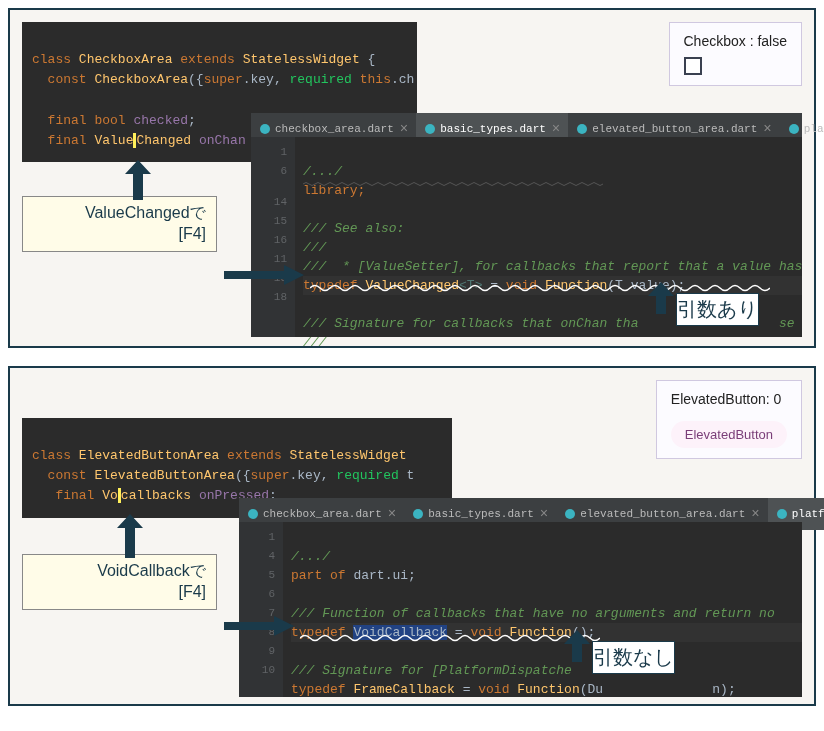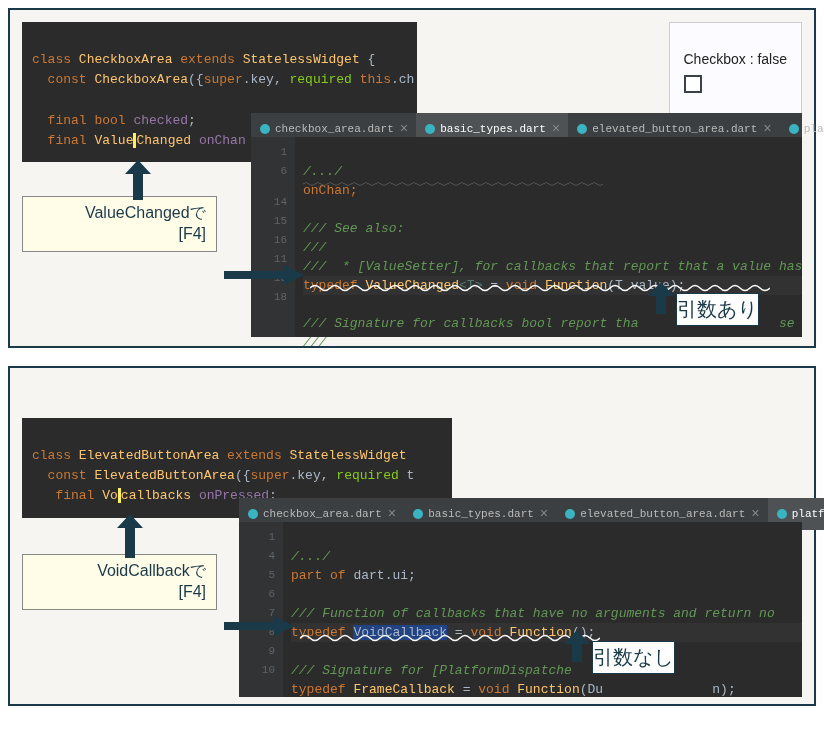--- a/index.html
+++ b/index.html
@@ -32,21 +32,21 @@
   overflow: hidden;
 }
 .editor-left-top { left: 12px; top: 12px; width: 395px; height: 140px; }
 .editor-left-bottom { left: 12px; top: 50px; width: 430px; height: 100px; }
 
 .kw-class { color: #cc7832; }
 .kw-extends { color: #cc7832; }
 .kw-const { color: #cc7832; }
 .kw-final { color: #cc7832; }
 .kw-super { color: #cc7832; }
-.kw-required { color: #84cc16; }
+.kw-required { color: #22c55e; }
 .kw-this { color: #cc7832; }
 .kw-typedef { color: #cc7832; }
 .kw-void { color: #cc7832; }
 .kw-part { color: #cc7832; }
 .kw-library { color: #cc7832; }
 .type { color: #ffc66d; }
 .ident { color: #9876aa; }
 .comment { color: #629755; font-style: italic; }
 .bracket { color: #a9b7c6; }
 .generic { color: #507874; }
@@ -132,21 +132,21 @@
 .arrow-v {
   position: absolute;
 }
 
 .preview-box {
   position: absolute;
   right: 12px;
   top: 12px;
   background: #fcfbff;
   border: 1px solid #d0c8e0;
-  padding: 28px 14px;
+  padding: 10px 14px;
   font-family: sans-serif;
 }
 .preview-title { font-size: 14px; color: #222; margin-bottom: 8px; }
 .checkbox-shape {
   width: 18px; height: 18px;
   border: 2px solid #3a4050;
   background: #fff;
 }
 .elevated-btn {
   display: inline-block;
@@ -233,28 +233,28 @@
 <div style="height:12px"></div>
 <div>14</div>
 <div>15</div>
 <div>16</div>
 <div>11</div>
 <div>18</div>
 <div>18</div>
     </div>
     <div class="code-body">
 <span class="comment">/.../</span>
-<span class="kw-library">onChan;</span>
+<span class="kw-library">library;</span>
 
 <span class="comment">/// See also:</span>
 <span class="comment">///</span>
 <span class="comment"><span>///  * [</span><span>ValueSetter</span><span>], for callbacks that report that a value has</span></span>
 <span class="highlight-line"><span class="kw-typedef">typedef</span> <span class="type">ValueChanged</span><span class="generic">&lt;T&gt;</span><span> = </span><span class="kw-void">void</span><span class="type"> Function</span><span>(T value);</span></span>
 <span></span>
-<span class="comment"><span>/// Signature for callbacks bool report tha</span>                  <span>se</span></span>
+<span class="comment"><span>/// Signature for callbacks that onChan tha</span>                  <span>se</span></span>
 <span class="comment">///</span>
     </div>
 
     <svg class="wavy-divider" style="top:44px">
         <path d="M0 3 Q 3 0 6 3 T 12 3 T 18 3 T 24 3 T 30 3 T 36 3 T 42 3 T 48 3 T 54 3 T 60 3 T 66 3 T 72 3 T 78 3 T 84 3 T 90 3 T 96 3 T 102 3 T 108 3 T 114 3 T 120 3 T 126 3 T 132 3 T 138 3 T 144 3 T 150 3 T 156 3 T 162 3 T 168 3 T 174 3 T 180 3 T 186 3 T 192 3 T 198 3 T 204 3 T 210 3 T 216 3 T 222 3 T 228 3 T 234 3 T 240 3 T 246 3 T 252 3 T 258 3 T 264 3 T 270 3 T 276 3 T 282 3 T 288 3 T 294 3 T 300 3 T 306 3 T 312 3 T 318 3 T 324 3 T 330 3 T 336 3 T 342 3 T 348 3 T 354 3 T 360 3 T 366 3 T 372 3 T 378 3 T 384 3 T 390 3 T 396 3 T 402 3 T 408 3 T 414 3 T 420 3 T 426 3 T 432 3 T 438 3 T 444 3 T 450 3 T 456 3 T 462 3 T 468 3 T 474 3 T 480 3 T 486 3 T 492 3 T 498 3 T 504 3 T 510 3 T 516 3 T 522 3 T 528 3 T 534 3 T 540 3 T 546 3 T 552 3 T 558 3" stroke="#555" fill="none"></path>
       </svg>
   </div>
 
   <svg class="arrow-h" style="left:214px; top:255px; width:80px; height:20px;">
     <polygon points="0,6 60,6 60,0 80,10 60,20 60,14 0,14" fill="#1a3a4a"></polygon>
@@ -266,20 +266,24 @@
 
   <svg class="arrow-v" style="left:638px; top:272px; width:26px; height:32px;">
     <polygon points="13,0 26,14 18,14 18,32 8,32 8,14 0,14" fill="#1a3a4a"></polygon>
   </svg>
   <div class="annotation" style="left:666px; top:283px;">引数あり</div>
 
 </div>
 
 <div class="panel panel-bottom">
 
+  <div class="preview-box">
+    <div class="preview-title">ElevatedButton:   0</div>
+    <div class="elevated-btn">ElevatedButton</div>
+  </div>
 
   <div class="code-editor editor-left-bottom">
 <span class="kw-class">class</span> <span class="type">ElevatedButtonArea</span> <span class="kw-extends">extends</span> <span class="type">StatelessWidget</span>
   <span class="kw-const">const</span> <span class="type">ElevatedButtonArea</span>({<span class="kw-super">super</span><span>.key</span>, <span class="kw-required">required</span><span> t</span>
    <span class="kw-final">final</span> <span class="type">Vo</span><span style="background:#ffef5a;width:3px;display:inline-block;height:15px;vertical-align:middle"></span><span class="type">callbacks</span> <span class="ident">onPressed</span>;
 
   
 </div>
 
   <div class="callout-box" style="left:12px; top:186px; width:195px;">

